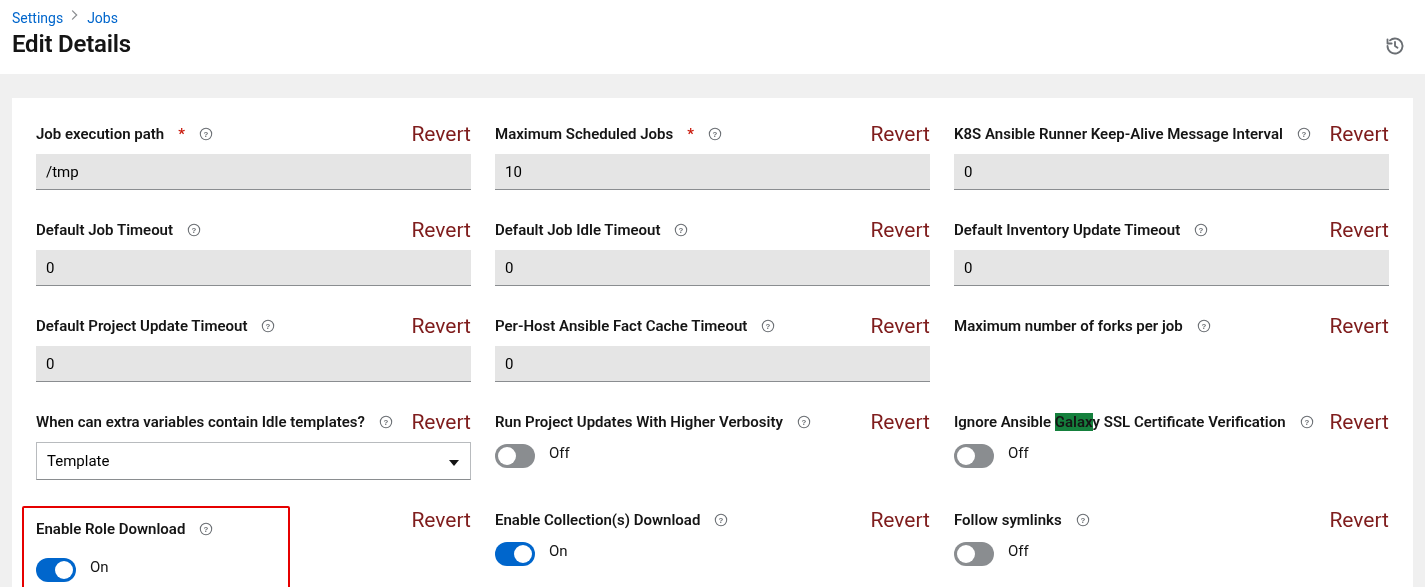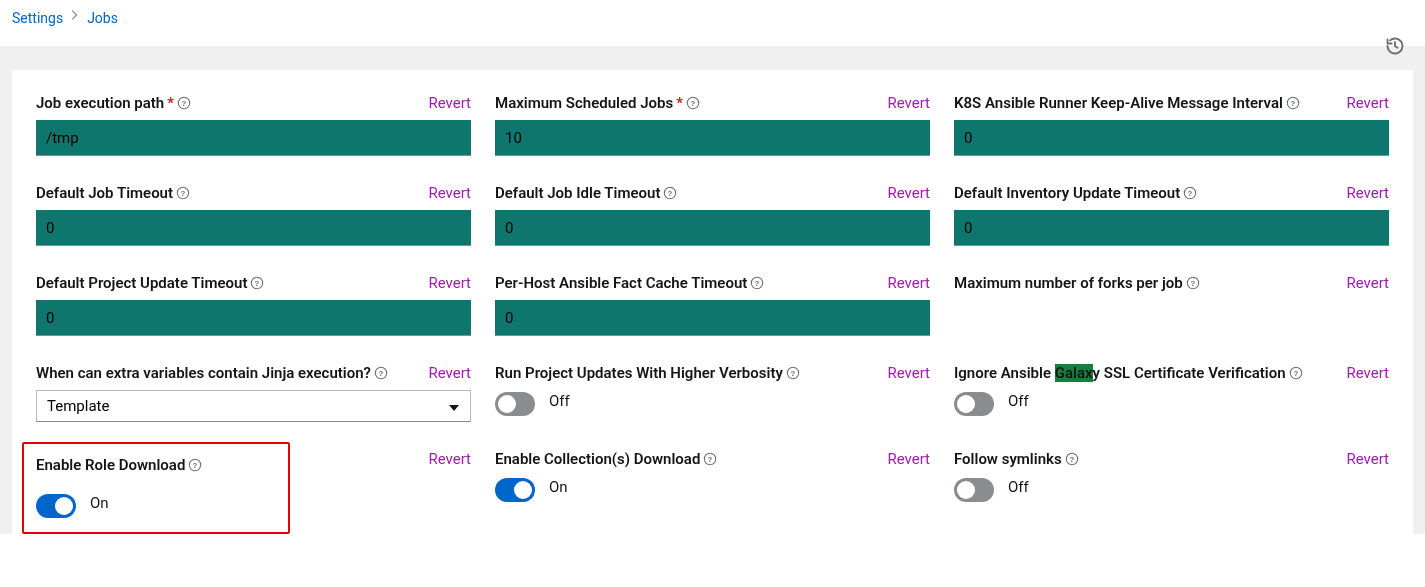--- a/index.html
+++ b/index.html
@@ -60,45 +60,45 @@
   .label-row {
     display: flex;
     align-items: center;
     justify-content: space-between;
   }
   .label-text {
     font-weight: 600;
     font-size: 15px;
     display: inline-flex;
     align-items: center;
-    gap: 3px;
+    gap: 14px;
   }
   .required { color: #c9190b; }
   .help-icon { color: #6a6e73; display: inline-flex; }
   .revert {
-    font-size: 15px;
-    color: #a21caf;
+    font-size: 21px;
+    color: #7f1d1d;
     font-weight: 400;
     cursor: pointer;
   }
   .input {
     width: 100%;
     height: 36px;
     border: none;
     border-bottom: 1px solid #8a8d90;
-    background: #0f766e;
+    background: #e5e5e5;
     padding: 0 10px;
     font-size: 15px;
     font-family: inherit;
     outline: none;
   }
   .select-wrap { position: relative; }
   .select {
     width: 100%;
-    height: 32px;
+    height: 38px;
     border: 1px solid #b8bbbe;
     border-bottom: 1px solid #8a8d90;
     background: #fff;
     padding: 0 36px 0 10px;
     font-size: 15px;
     font-family: inherit;
     outline: none;
     appearance: none;
     -webkit-appearance: none;
   }
@@ -151,20 +151,21 @@
 <div class="header-region">
   <nav class="breadcrumbs">
     <a href="#">Settings</a>
     <span class="sep">
       <svg width="8" height="10" viewBox="0 0 8 12">
           <path d="M1 1 L6 6 L1 11" stroke="#8a8d90" stroke-width="1.5" fill="none" stroke-linecap="round"></path>
         </svg>
     </span>
     <a href="#">Jobs</a>
   </nav>
+  <h1 class="page-title">Edit Details</h1>
   <span class="history-icon">
     <svg width="20" height="20" viewBox="0 0 24 24" fill="none" stroke="currentColor" stroke-width="2.2" stroke-linecap="round" stroke-linejoin="round">
       <path d="M3 12a9 9 0 1 0 3-6.7"></path>
       <polyline points="3 4 3 9 8 9"></polyline>
       <polyline points="12 7 12 12 15 14"></polyline>
     </svg>
   </span>
 </div>
 
 <div class="canvas">
@@ -312,21 +313,21 @@
                 </svg>
             </span>
           </span>
           <span class="revert">Revert</span>
         </div>
       </div>
 
       <div class="field">
         <div class="label-row">
           <span class="label-text">
-            <span>When can extra variables contain Jinja execution?</span>
+            <span>When can extra variables contain Idle templates?</span>
             <span class="help-icon">
               <svg width="14" height="14" viewBox="0 0 16 16">
                   <circle cx="8" cy="8" r="6.5" stroke="#6a6e73" stroke-width="1.2" fill="none"></circle>
                   <text x="8" y="11.5" text-anchor="middle" font-size="9" fill="#6a6e73" font-family="Arial">?</text>
                 </svg>
             </span>
           </span>
           <span class="revert">Revert</span>
         </div>
         <div class="select-wrap">

